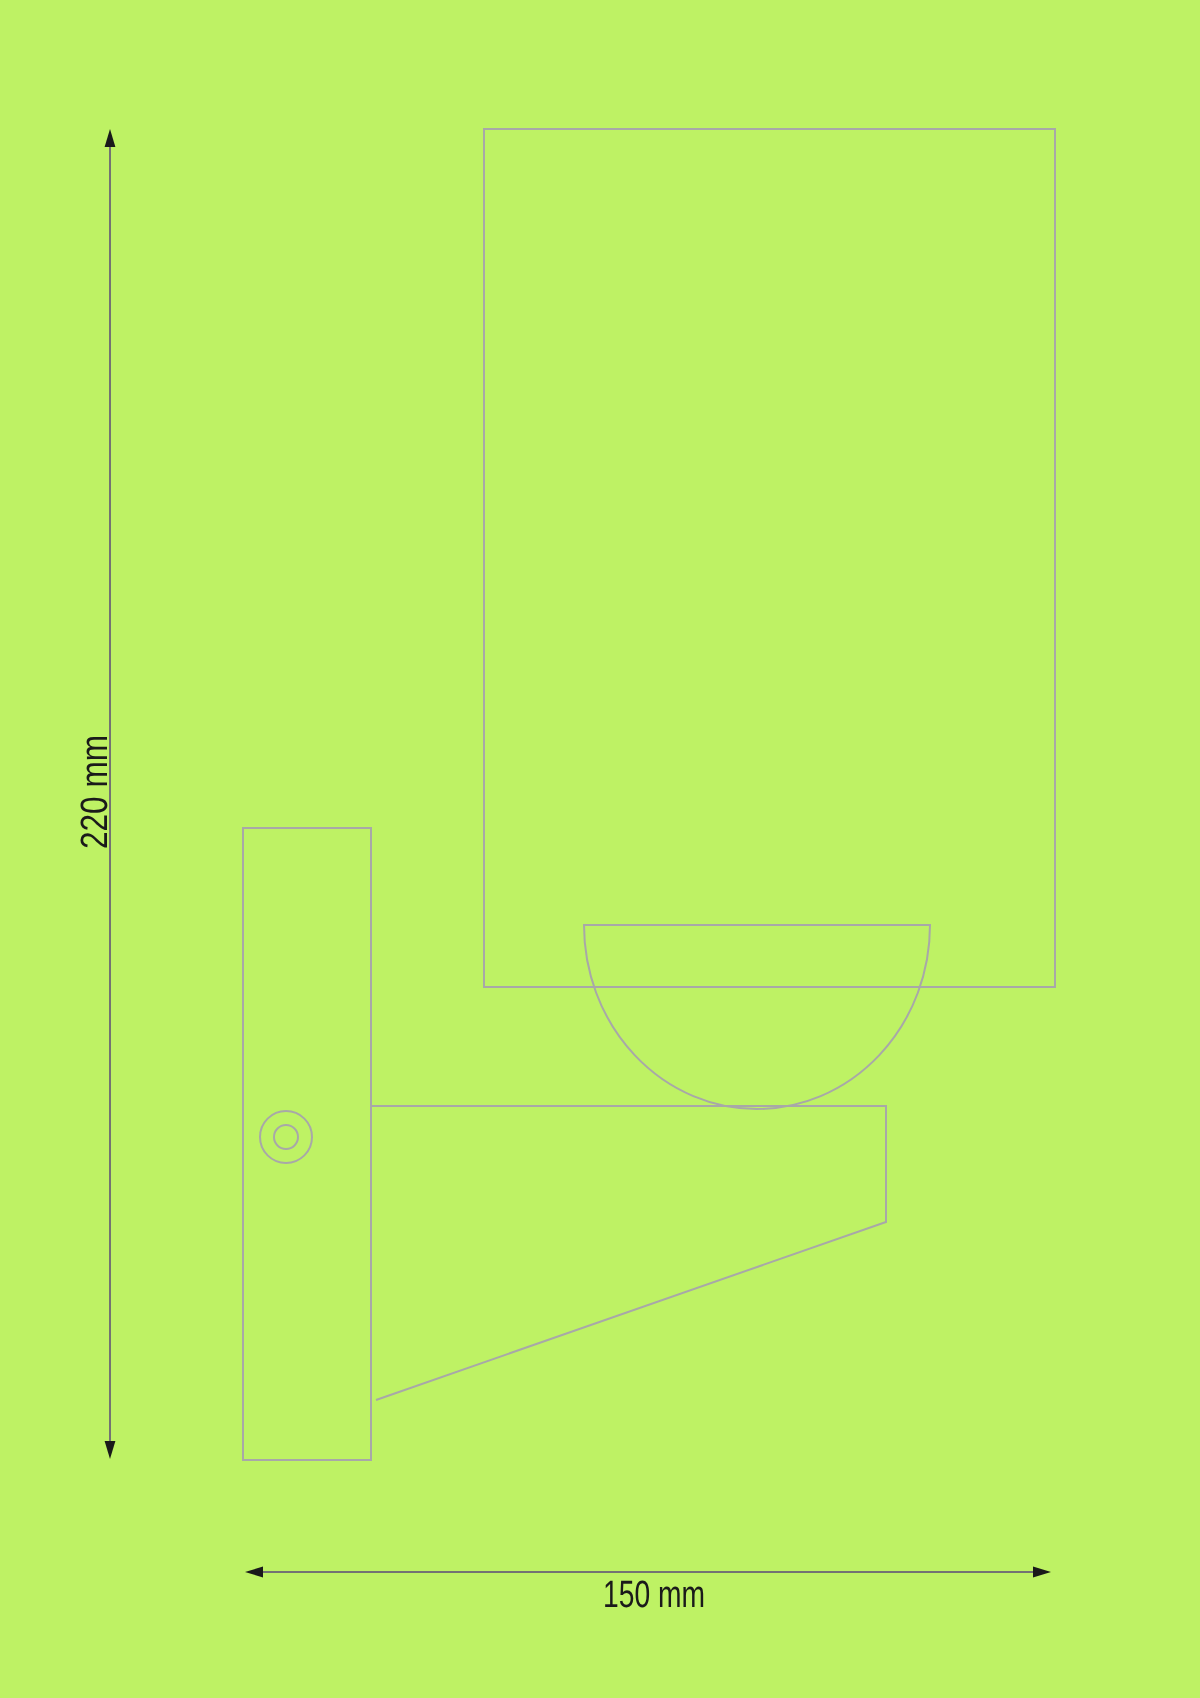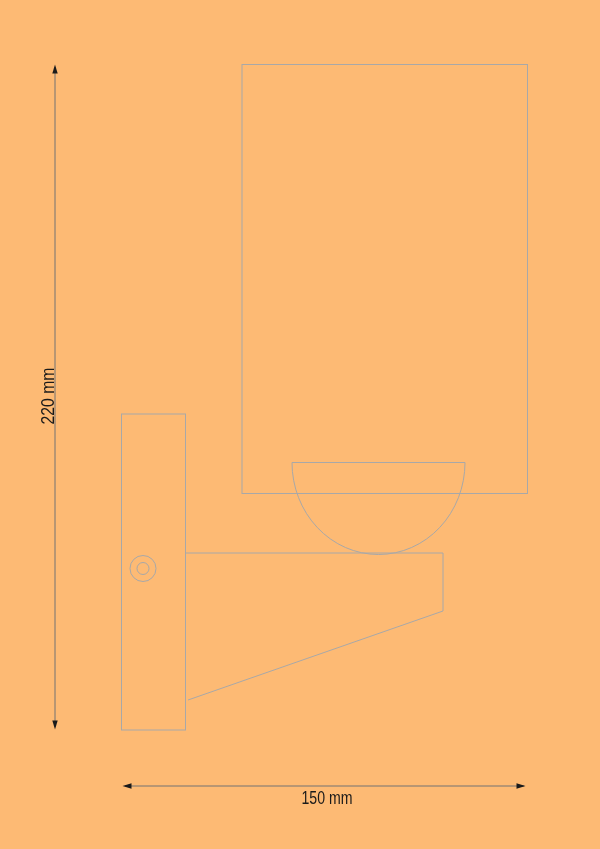--- a/index.html
+++ b/index.html
@@ -4,21 +4,21 @@
 <style>
   html, body {
     margin: 0;
     padding: 0;
     background: #ffffff;
   }
   .canvas {
     position: relative;
     width: 600px;
     height: 849px;
-    background: #fdba74;
+    background: #bef264;
     overflow: hidden;
     font-family: "Liberation Sans", sans-serif;
   }
   svg {
     display: block;
   }
   .dim-label {
     font-family: "Liberation Sans", sans-serif;
     font-size: 19px;
     fill: #1a1a1a;

